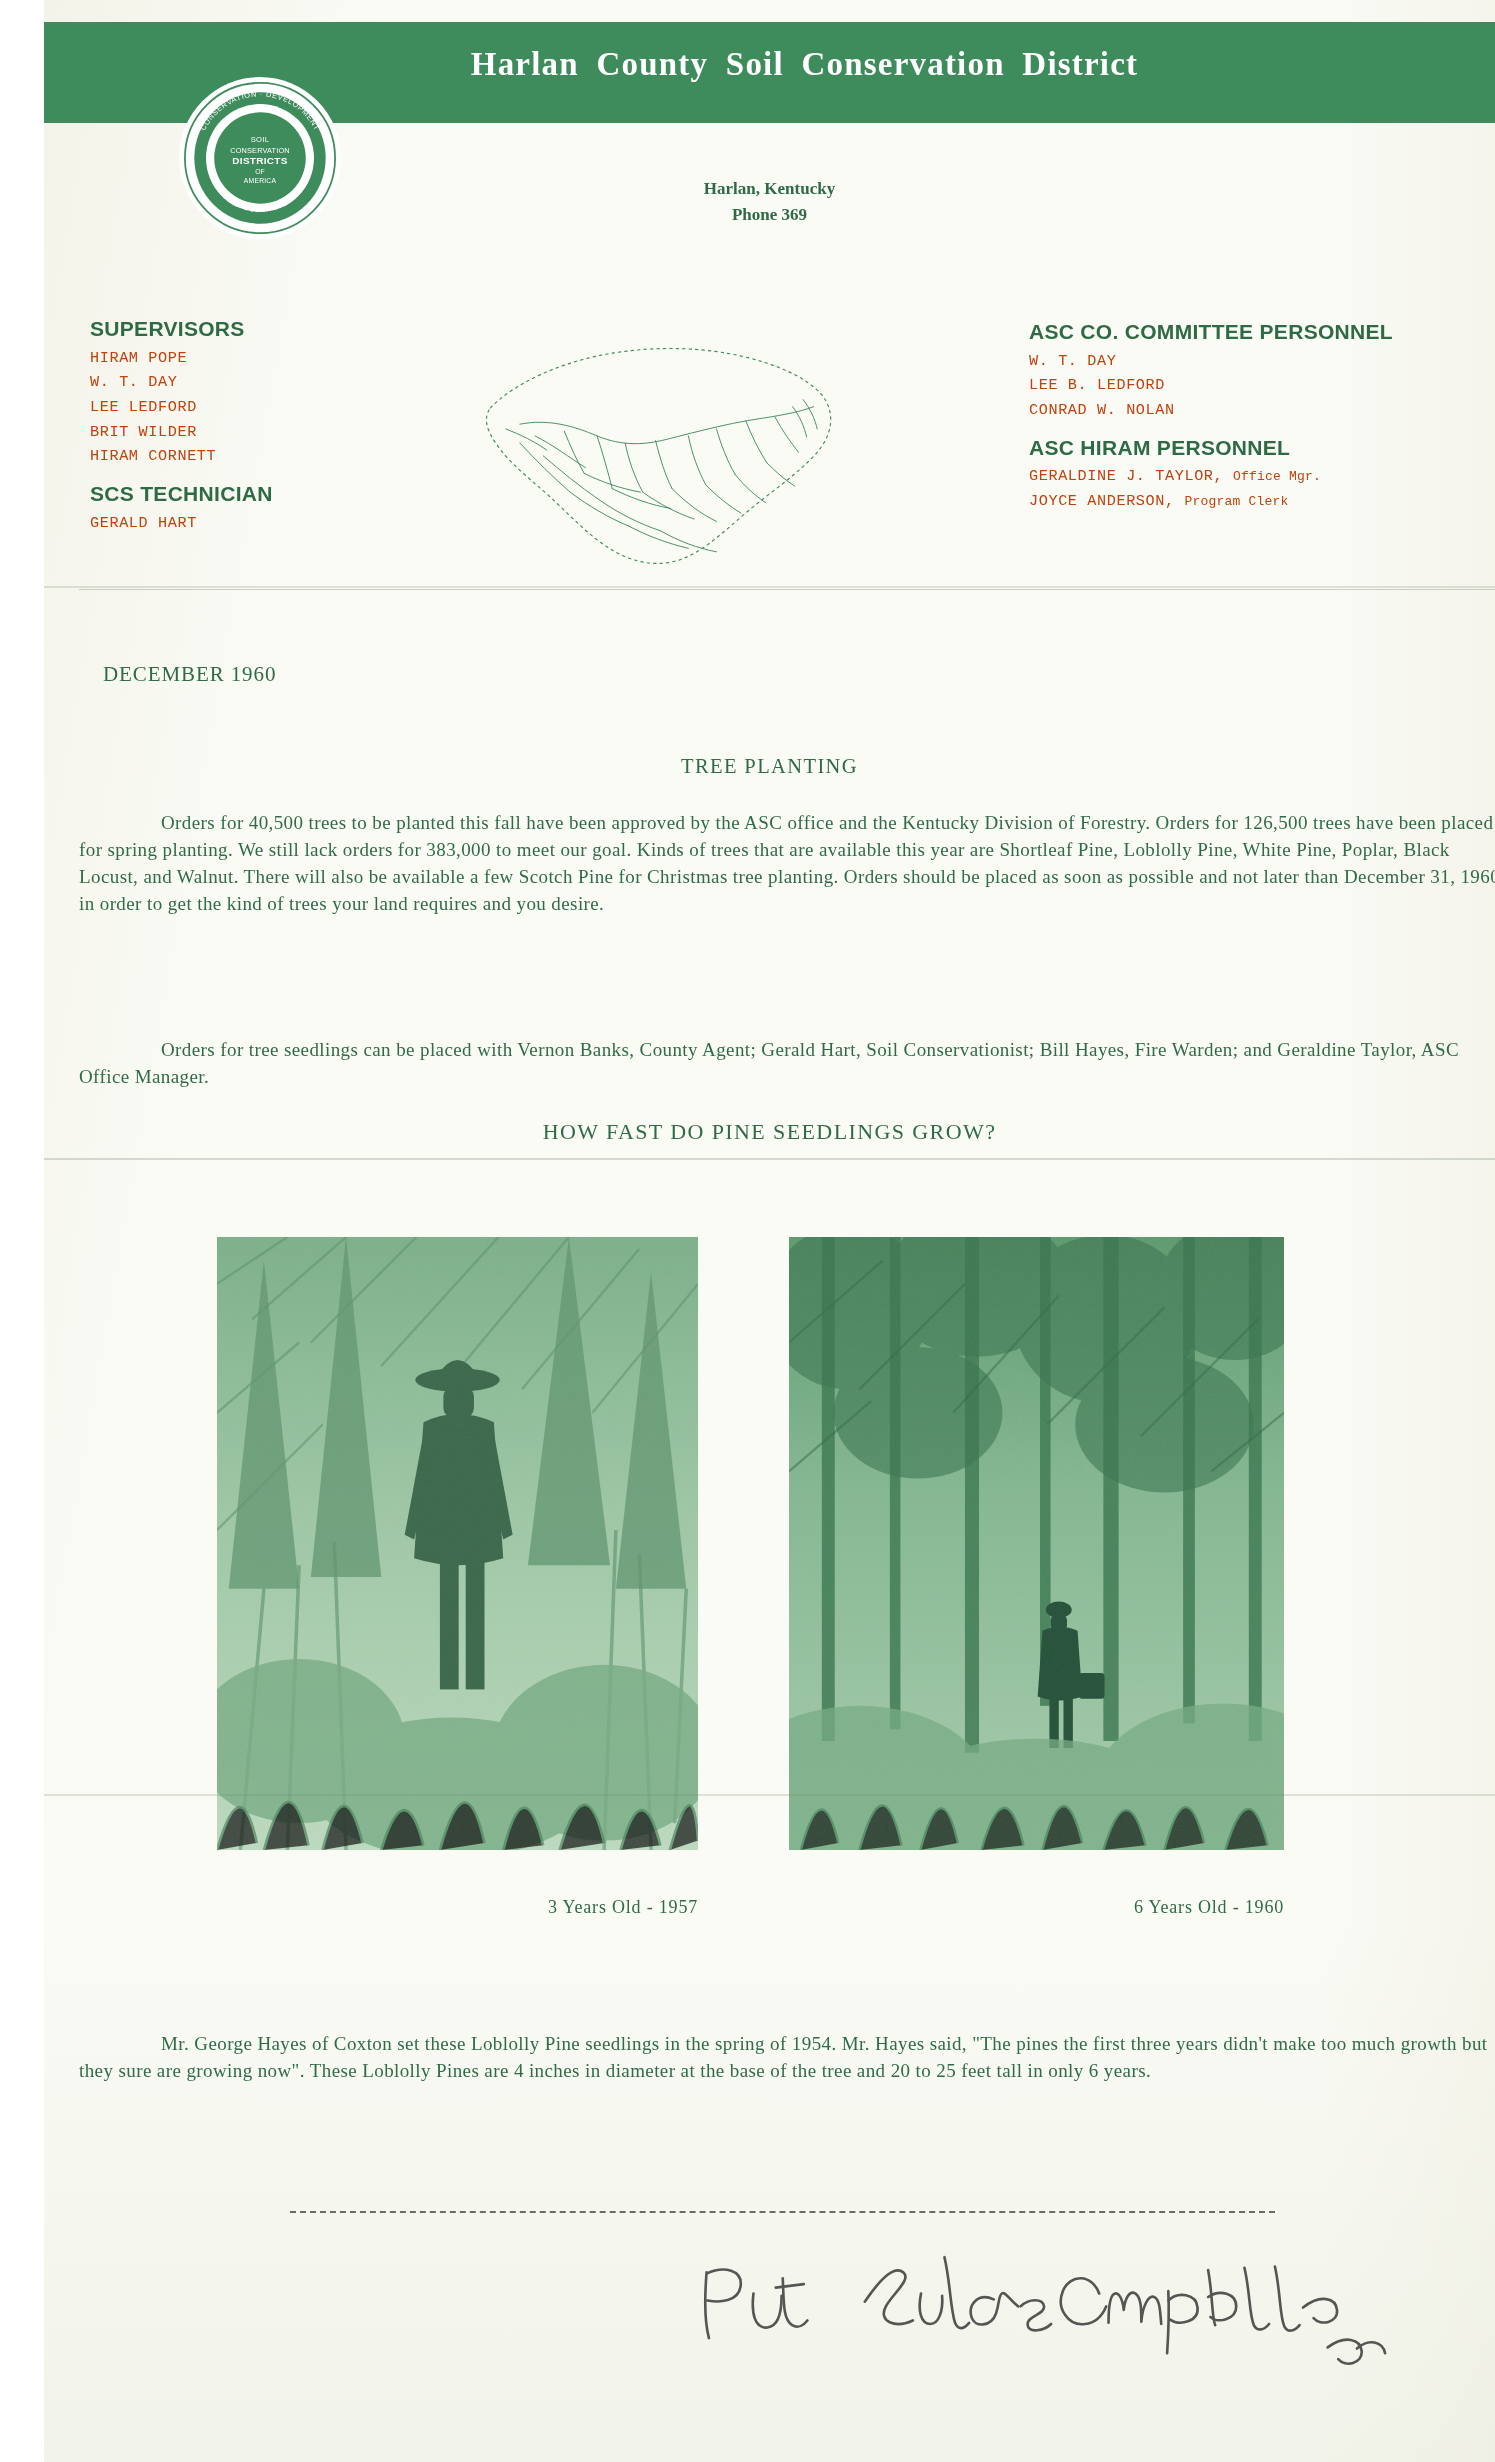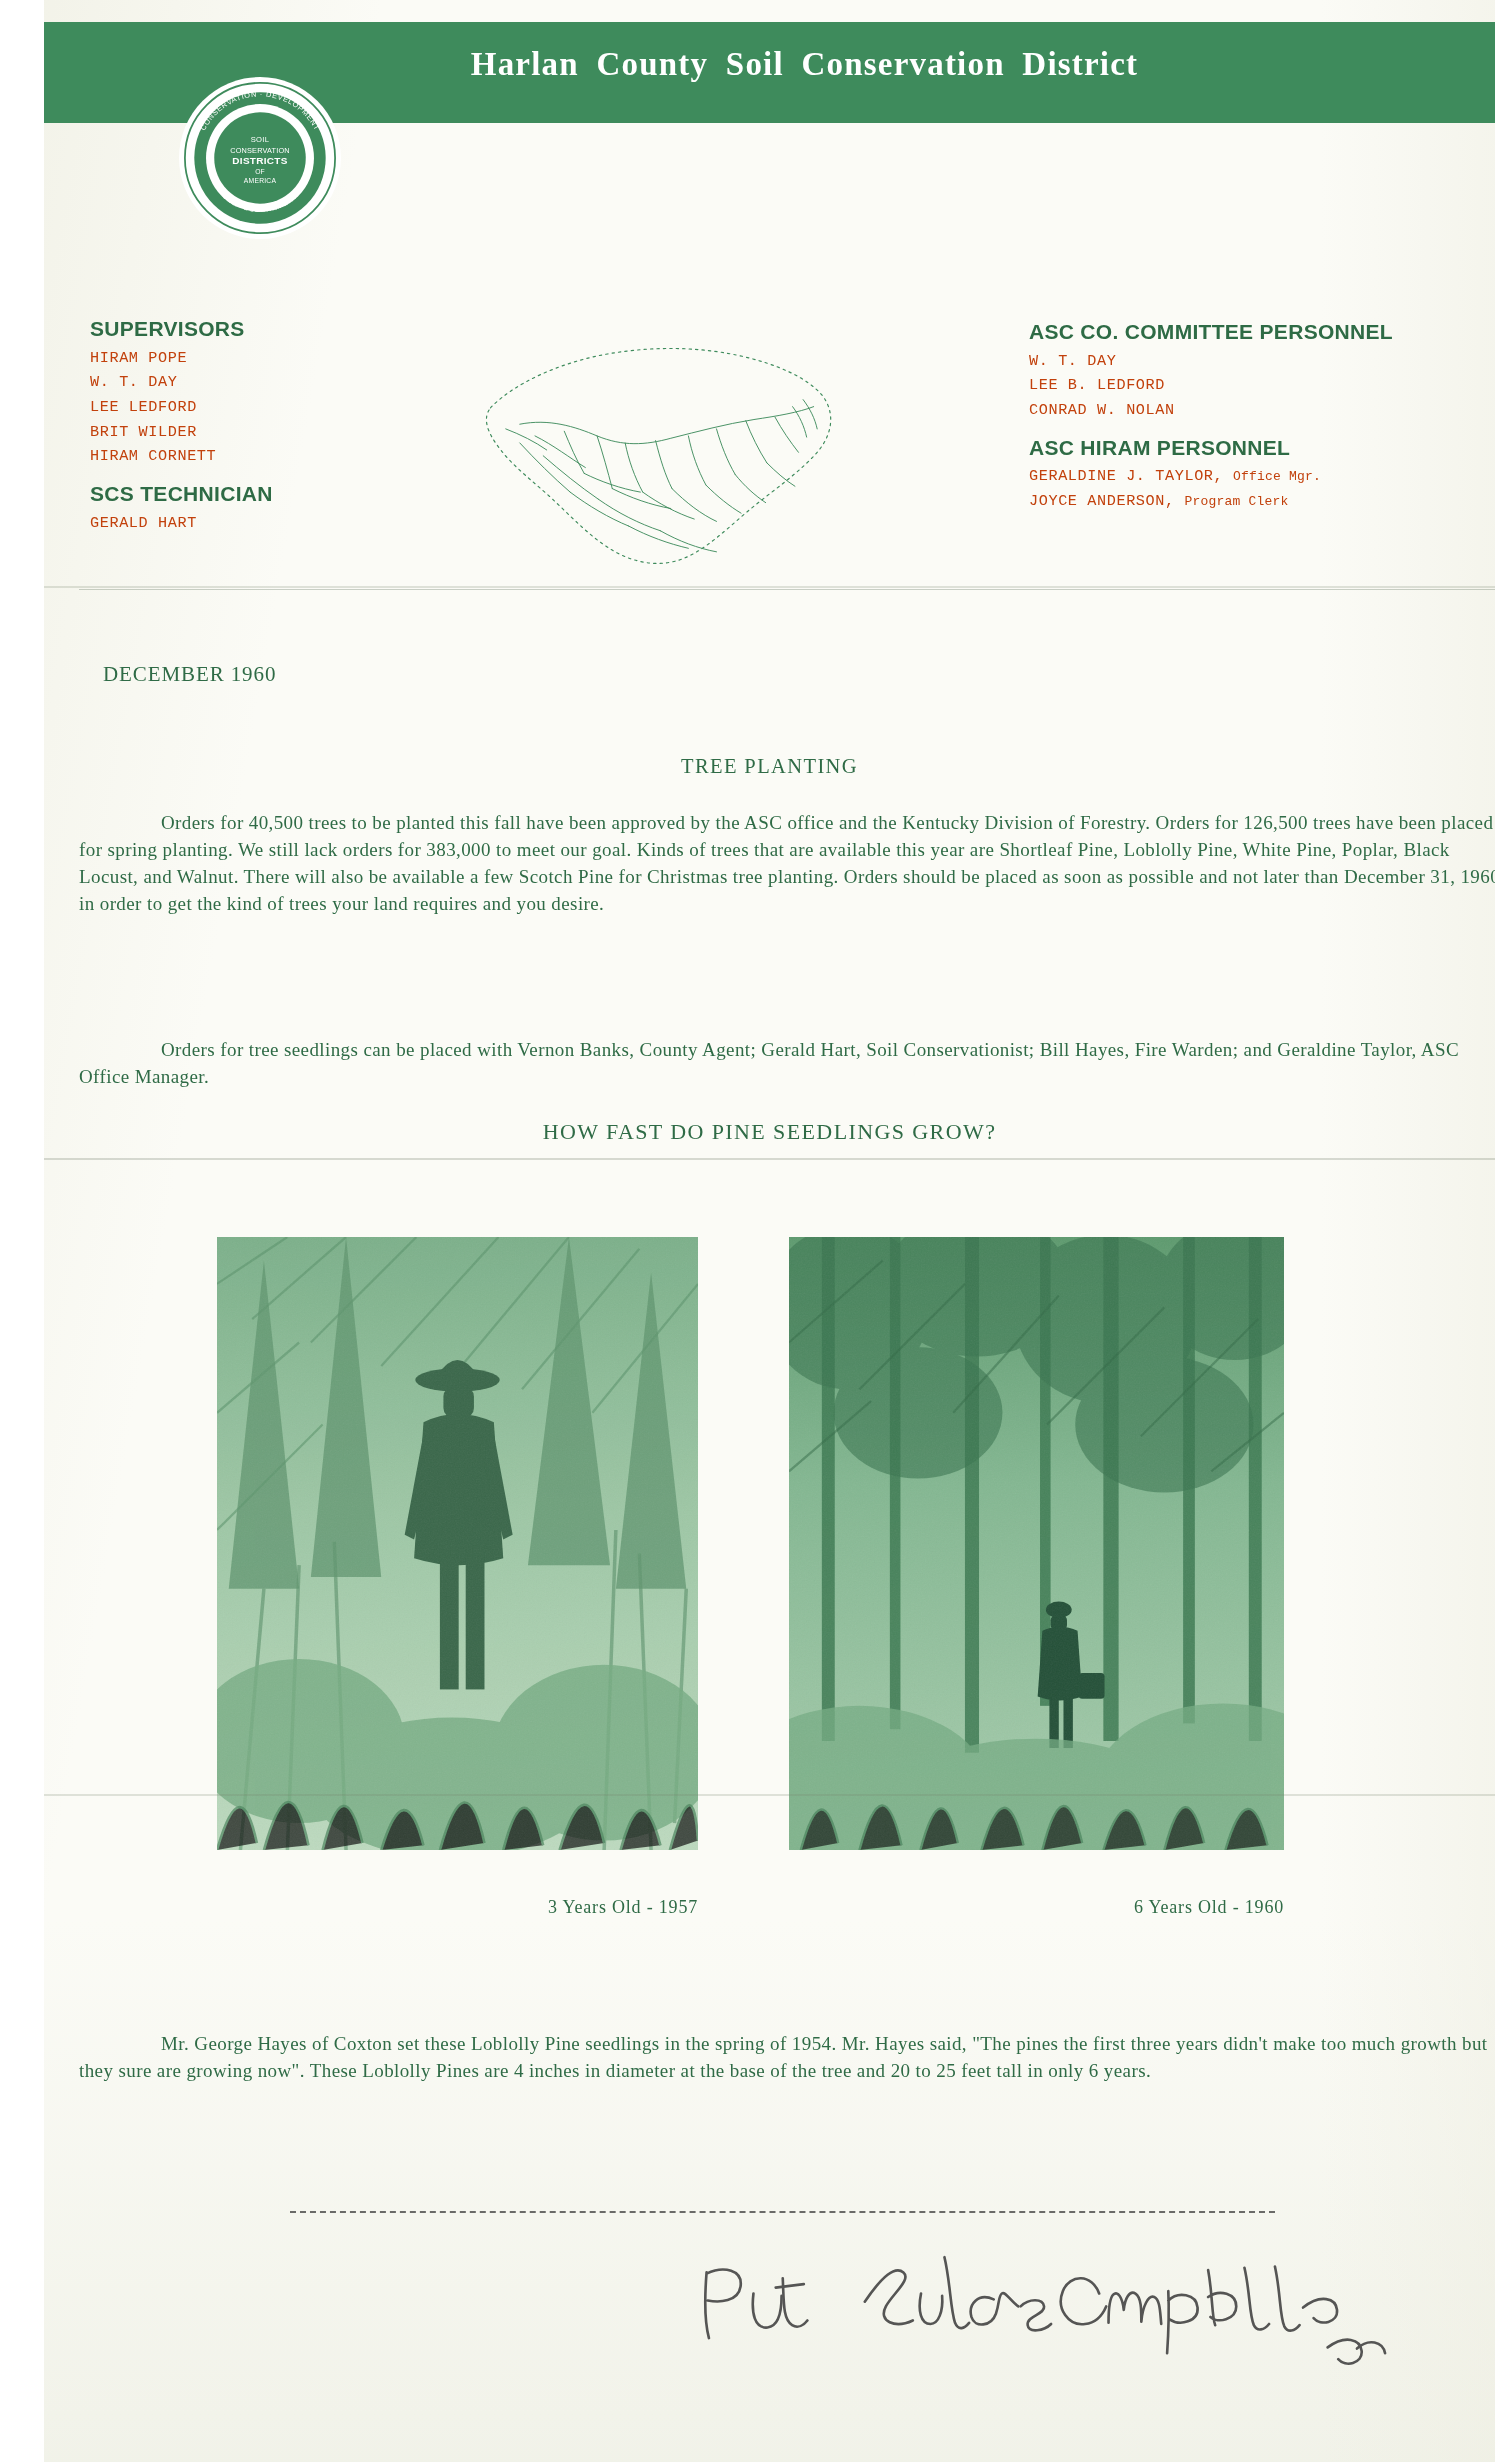--- a/index.html
+++ b/index.html
@@ -274,20 +274,22 @@
         <text x="150" y="123" font-size="13" letter-spacing="0.5">SOIL</text>
         <text x="150" y="141" font-size="12.5" letter-spacing="0.3">CONSERVATION</text>
         <text x="150" y="161" font-size="17" font-weight="bold" letter-spacing="0.5">DISTRICTS</text>
         <text x="150" y="177" font-size="11.5">OF</text>
         <text x="150" y="192" font-size="11.5" letter-spacing="0.4">AMERICA</text>
       </g>
     </svg>
   </div>
 
   <div class="addr">
+    <div>Harlan, Kentucky</div>
+    <div>Phone 369</div>
   </div>
 
   <div class="left-col">
     <div class="col-head">SUPERVISORS</div>
     <div class="col-line">HIRAM  POPE</div>
     <div class="col-line">W. T. DAY</div>
     <div class="col-line">LEE  LEDFORD</div>
     <div class="col-line">BRIT  WILDER</div>
     <div class="col-line">HIRAM  CORNETT</div>
     <div class="col-head second">SCS TECHNICIAN</div>

